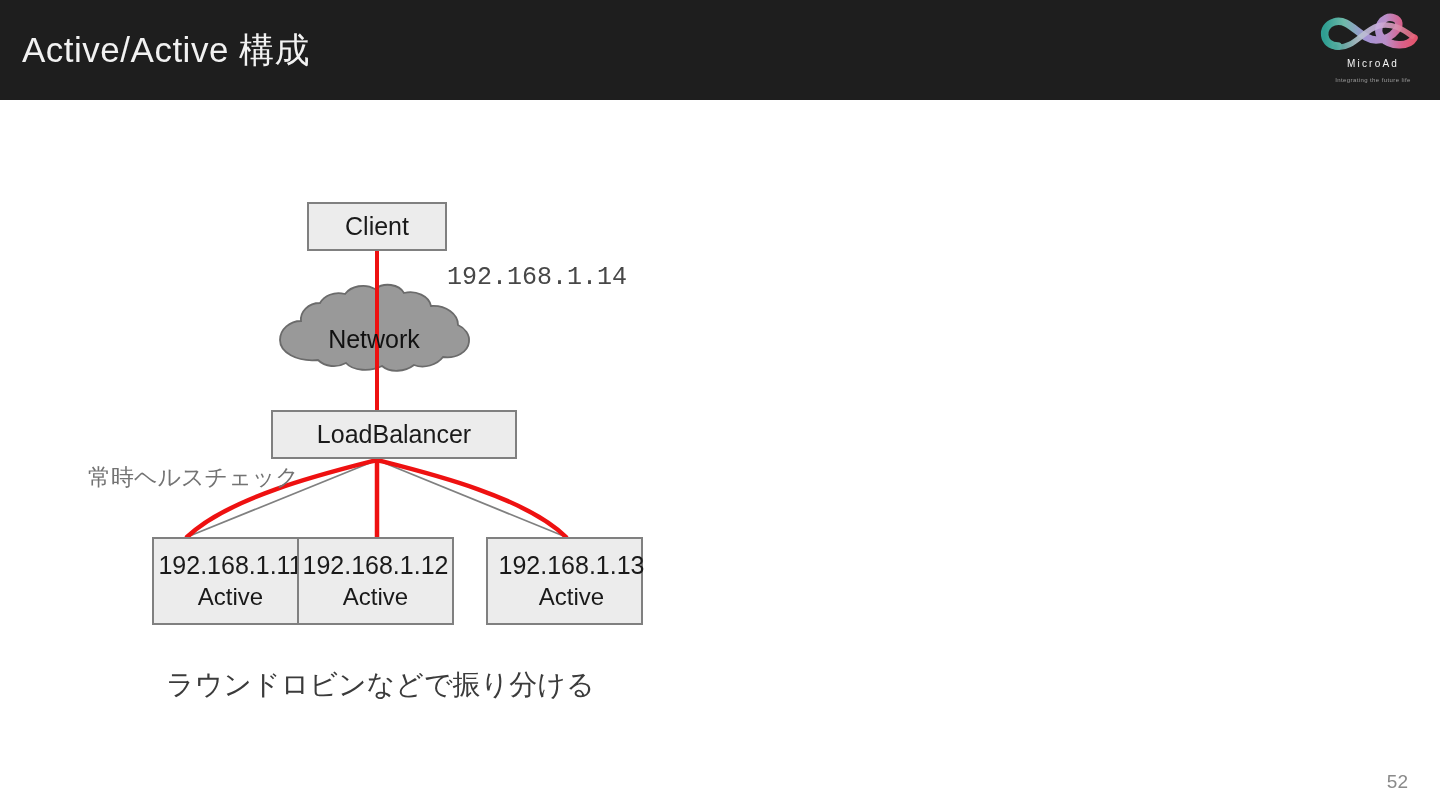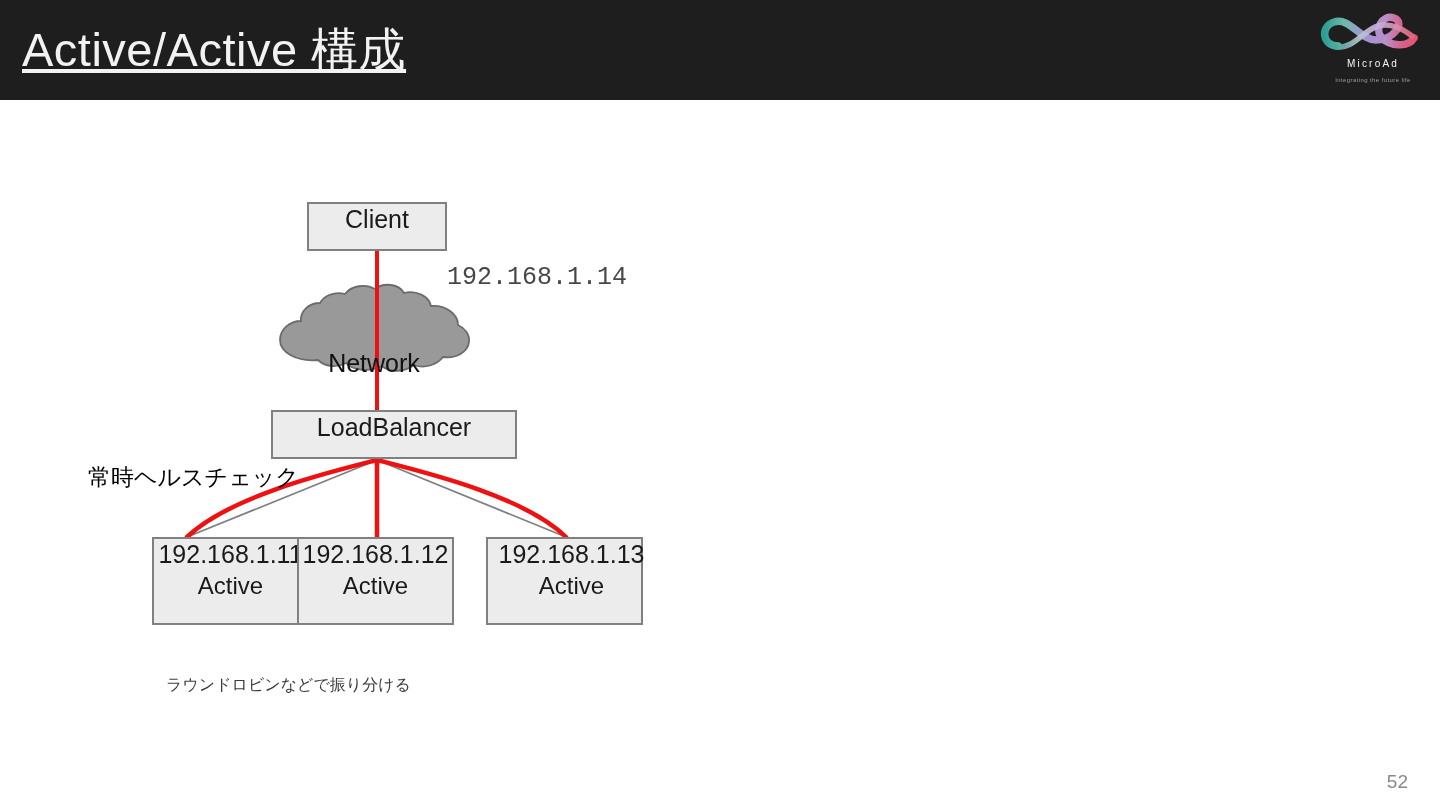--- a/index.html
+++ b/index.html
@@ -21,27 +21,26 @@
     left: 0;
     top: 0;
     width: 1440px;
     height: 100px;
     background: #1e1e1e;
   }
   .slide-title {
     position: absolute;
     left: 22px;
     top: 20px;
-    font-size: 47px;
+    font-size: 35px;
     line-height: 60px;
     color: #f2f2f2;
     font-weight: 400;
     letter-spacing: 0.5px;
     white-space: nowrap;
-    text-decoration: underline;
   }
 
   
   .logo-wrap {
     position: absolute;
     right: 8px;
     top: 6px;
     width: 118px;
     height: 88px;
   }
@@ -91,21 +90,21 @@
 
   
   .node-box {
     position: absolute;
     background: #ececec;
     border: 2px solid #808080;
     box-sizing: border-box;
     display: flex;
     flex-direction: column;
     align-items: center;
-    justify-content: flex-start;
+    justify-content: center;
     color: #1a1a1a;
   }
   .node-box .line1 {
     font-size: 25px;
     line-height: 31px;
     white-space: nowrap;
   }
   .node-box .line2 {
     font-size: 24px;
     line-height: 31px;
@@ -136,48 +135,47 @@
   
   .cloud-label {
     position: absolute;
     left: 276px;
     top: 224px;
     width: 196px;
     text-align: center;
     font-size: 25px;
     line-height: 31px;
     color: #111111;
-    margin-top: 24px;
   }
 
   
   .label-ip-client {
     position: absolute;
     left: 447px;
     top: 162px;
     font-size: 25px;
     line-height: 31px;
     color: #474747;
     white-space: nowrap;
     font-family: Liberation Mono, monospace;
   }
   .label-healthcheck {
     position: absolute;
     left: 88px;
     top: 362px;
     font-size: 23px;
     line-height: 30px;
-    color: #000000;
+    color: #737373;
     white-space: nowrap;
   }
   .label-caption {
     position: absolute;
     left: 166px;
     top: 570px;
-    font-size: 16px;
+    font-size: 28px;
     line-height: 30px;
     color: #3b3b3b;
     white-space: nowrap;
   }
 
   
   .page-number {
     position: absolute;
     right: 32px;
     bottom: 17px;

